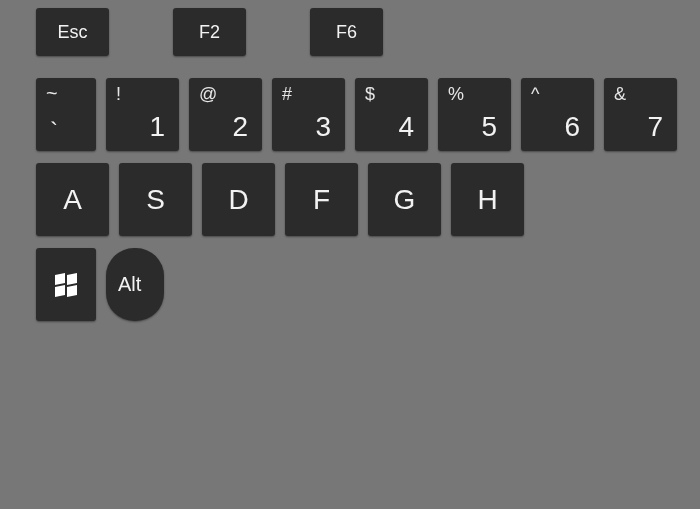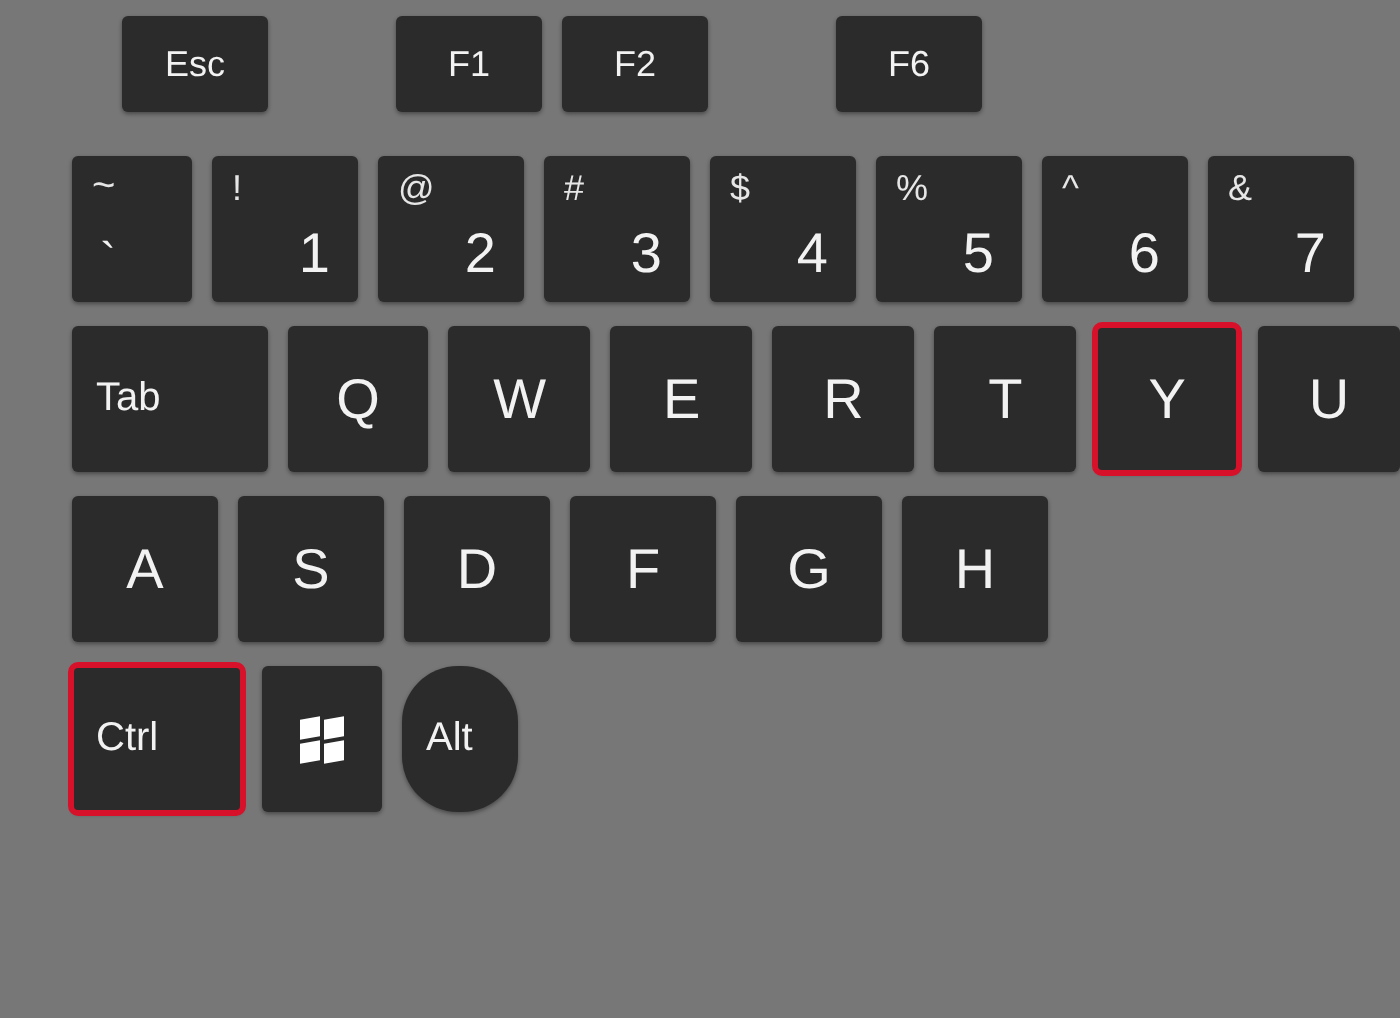--- a/index.html
+++ b/index.html
@@ -15,21 +15,21 @@
     position: absolute;
     inset: 0;
     padding: 8px 0 8px 0;
   }
   .row {
     display: flex;
     gap: 10px;
     margin-bottom: 12px;
     padding-left: 36px;
   }
-  .row.fn { gap: 10px; padding-left: 36px; margin-bottom: 22px; margin-left: 25px; }
+  .row.fn { gap: 10px; padding-left: 36px; margin-bottom: 22px; }
   .key {
     background: #2b2b2b;
     color: #f2f2f2;
     border-radius: 3px;
     box-shadow: 0 1px 2px rgba(0,0,0,.4);
     display: flex;
     align-items: center;
     justify-content: center;
     font-size: 28px;
     font-weight: 300;
@@ -89,21 +89,20 @@
   .win-icon span:nth-child(4){ transform: skewY(-10deg); }
 </style>
 </head>
 <body>
 
 <div class="kb">
 
   <div class="row fn">
     <div class="key">Esc</div>
     <div class="fn-gap"></div>
-    <div class="key">F1</div>
     <div class="key">F2</div>
     <div class="fn-gap"></div>
     <div class="key">F6</div>
   </div>
 
   <div class="row">
     <div class="key tilde num">
       <span class="sym">~</span>
       <span class="digit">`</span>
     </div>
@@ -130,43 +129,32 @@
     <div class="key num">
       <span class="sym">^</span>
       <span class="digit">6</span>
     </div>
     <div class="key num">
       <span class="sym">&amp;</span>
       <span class="digit">7</span>
     </div>
   </div>
 
-  <div class="row">
-    <div class="key tab small-label">Tab</div>
-    <div class="key">Q</div>
-    <div class="key">W</div>
-    <div class="key">E</div>
-    <div class="key">R</div>
-    <div class="key">T</div>
-    <div class="key highlight">Y</div>
-    <div class="key">U</div>
-  </div>
 
   <div class="row">
     <div class="key">A</div>
     <div class="key">S</div>
     <div class="key">D</div>
     <div class="key">F</div>
     <div class="key">G</div>
     <div class="key">H</div>
   </div>
 
 
   <div class="row">
-    <div class="key ctrl small-label highlight">Ctrl</div>
     <div class="key win">
       <div class="win-icon">
         <span></span>
           <span></span>
           <span></span>
           <span></span>
       </div>
     </div>
     <div class="key alt small-label">Alt</div>
   </div>

